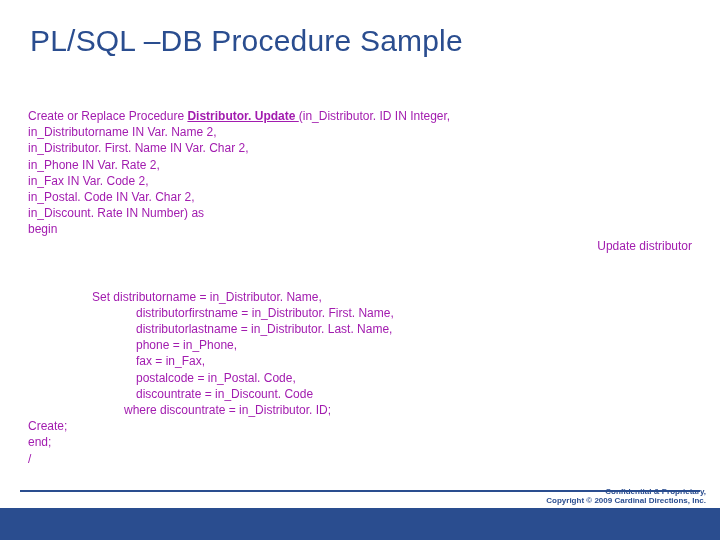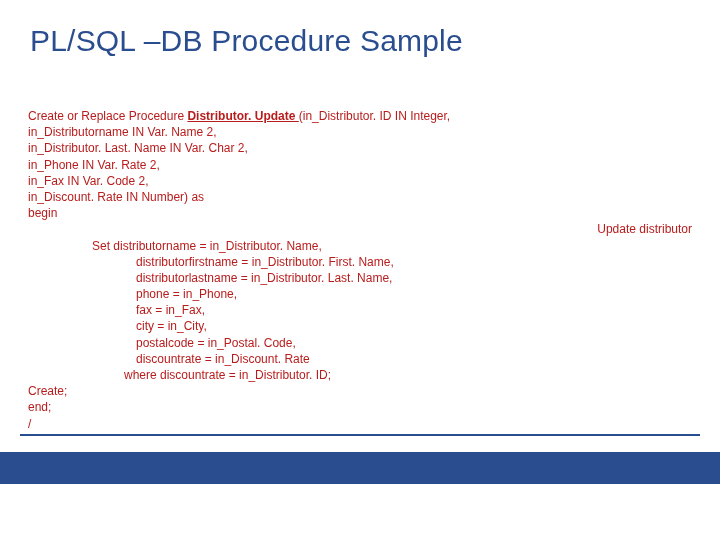--- a/index.html
+++ b/index.html
@@ -7,45 +7,45 @@
     padding: 0;
     width: 720px;
     height: 540px;
     background: #ffffff;
     font-family: Arial, Helvetica, sans-serif;
     overflow: hidden;
     position: relative;
   }
   .slide {
     width: 720px;
-    height: 484px;
+    height: 540px;
     position: relative;
     box-sizing: border-box;
   }
   .title {
     position: absolute;
     top: 24px;
     left: 30px;
     font-size: 30px;
     color: #2a4d8f;
     font-weight: normal;
     letter-spacing: 0.2px;
   }
   .code-block {
     position: absolute;
     top: 108px;
     left: 28px;
     right: 28px;
     font-size: 12px;
     line-height: 1.35;
-    color: #b91c1c;
+    color: #a21caf;
   }
   .code-block .line { white-space: pre; }
   .code-block .i1 { padding-left: 14px; text-align: right; }
-  .code-block .i2 { padding-left: 64px; }
+  .code-block .i2 { padding-left: 64px; margin-top: 35px; }
   .code-block .i3 { padding-left: 108px; }
   .code-block .i3b { padding-left: 96px; }
   .proc-name { font-weight: bold; text-decoration: underline; }
   .footer-rule {
     position: absolute;
     left: 20px;
     right: 20px;
     bottom: 48px;
     border-top: 2px solid #2a4d8f;
   }
@@ -71,38 +71,42 @@
 </head>
 <body>
 
 <div class="slide">
 
   <div class="title">PL/SQL –DB Procedure Sample</div>
 
   <div class="code-block">
     <div class="line"><span>Create or Replace Procedure </span><span class="proc-name">Distributor. Update </span><span>(in_Distributor. ID IN Integer,</span></div>
     <div class="line">in_Distributorname IN Var. Name 2,</div>
-    <div class="line">in_Distributor. Last. Name IN Var. Char 2,</div>
+    <div class="line">in_Distributor. First. Name IN Var. Char 2,</div>
     <div class="line">in_Phone IN Var. Rate 2,</div>
     <div class="line">in_Fax IN Var. Code 2,</div>
+    <div class="line">in_Postal. Code IN Var. Char 2,</div>
     <div class="line">in_Discount. Rate IN Number) as</div>
     <div class="line">begin</div>
     <div class="line i1">Update distributor</div>
     <div class="line i2">Set distributorname = in_Distributor. Name,</div>
     <div class="line i3">distributorfirstname = in_Distributor. First. Name,</div>
     <div class="line i3">distributorlastname = in_Distributor. Last. Name,</div>
     <div class="line i3">phone = in_Phone,</div>
     <div class="line i3">fax = in_Fax,</div>
-    <div class="line i3">city = in_City,</div>
     <div class="line i3">postalcode = in_Postal. Code,</div>
-    <div class="line i3">discountrate = in_Discount. Rate</div>
+    <div class="line i3">discountrate = in_Discount. Code</div>
     <div class="line i3b">where discountrate = in_Distributor. ID;</div>
     <div class="line">Create;</div>
     <div class="line">end;</div>
     <div class="line">/</div>
   </div>
 
   <div class="footer-rule"></div>
 
+  <div class="footer-copy">
+    <div>Confidential &amp; Proprietary,</div>
+    <div>Copyright © 2009 Cardinal Directions, Inc.</div>
+  </div>
 
   <div class="footer-bar"></div>
 
 </div>
 
 </body></html>

